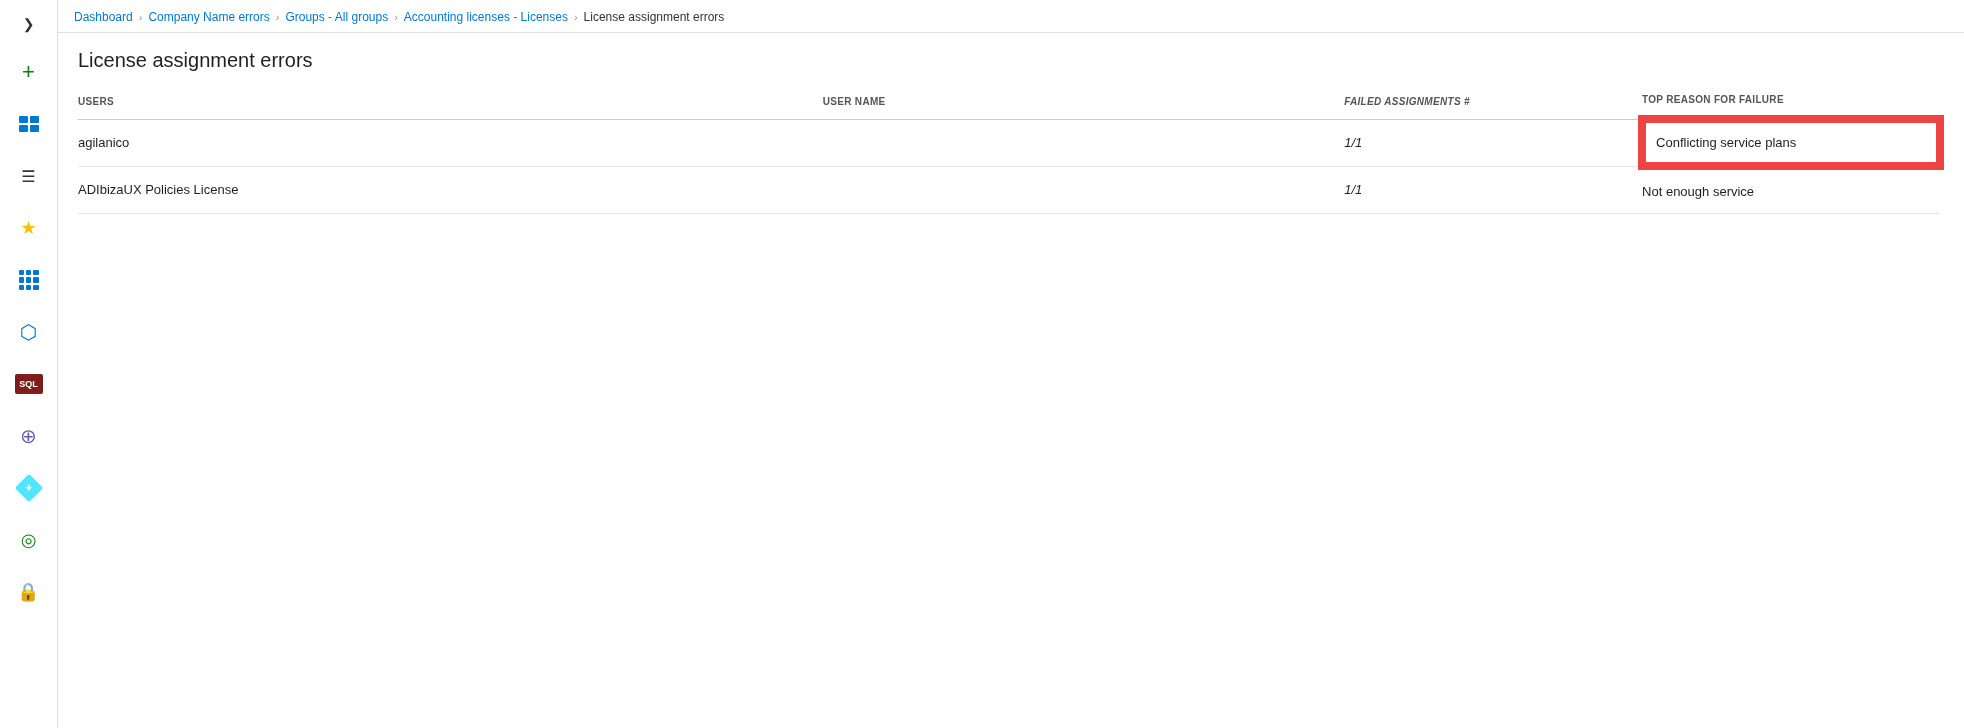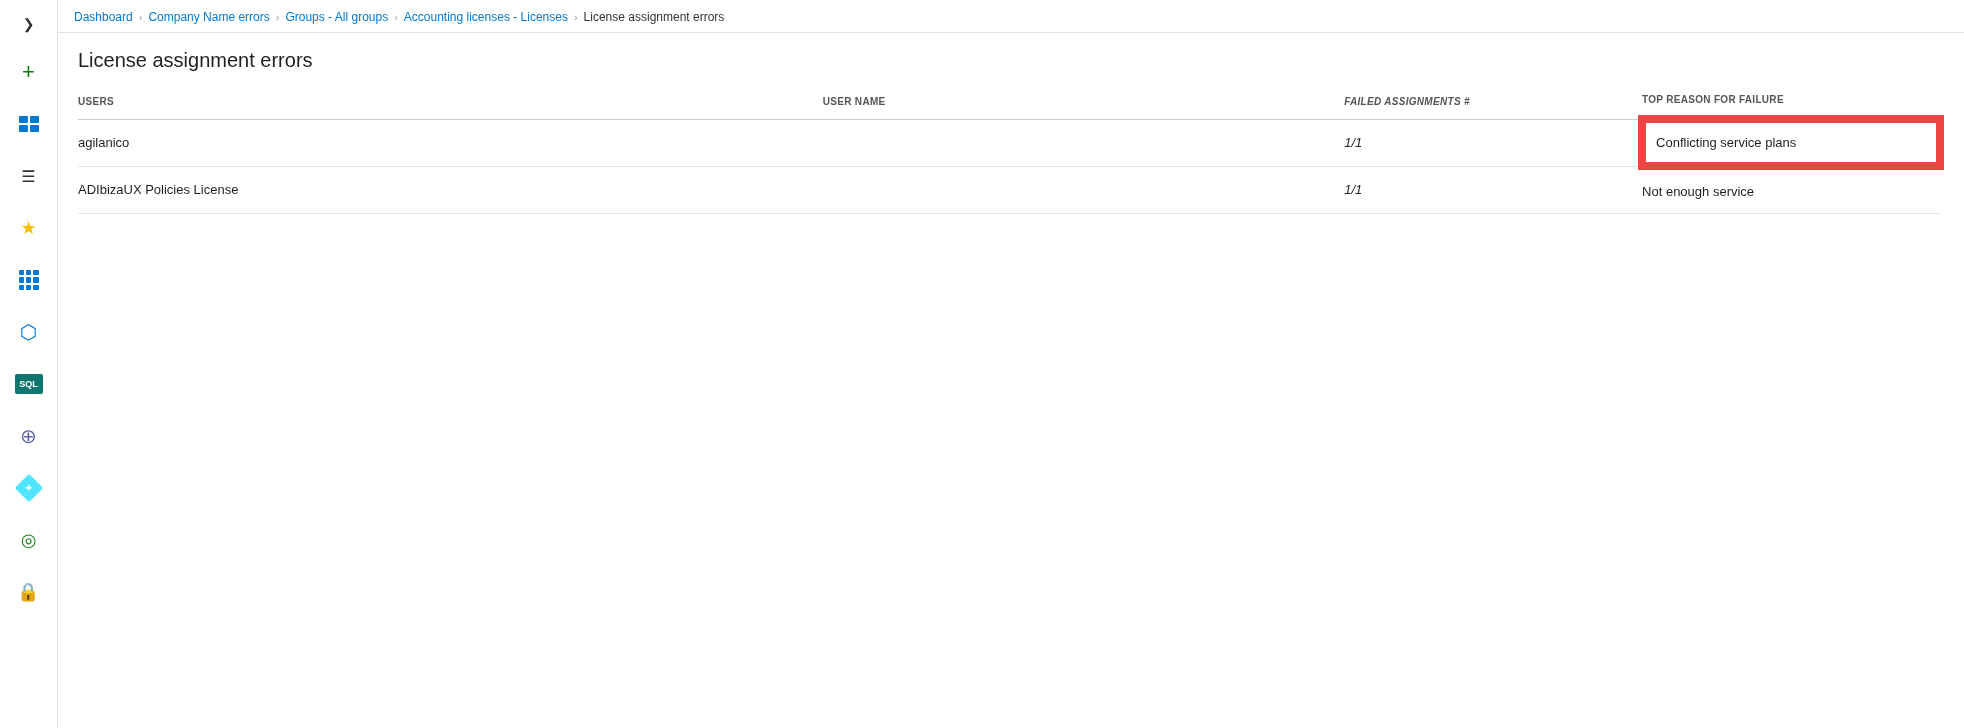--- a/index.html
+++ b/index.html
@@ -137,21 +137,21 @@
       width: 20px; height: 16px;
       display: grid; grid-template-columns: 1fr 1fr; grid-template-rows: 1fr 1fr; gap: 2px;
     }
     .icon-dashboard div { background: #0078d4; border-radius: 1px; }
     .icon-grid {
       width: 20px; height: 20px;
       display: grid; grid-template-columns: repeat(3,1fr); grid-template-rows: repeat(3,1fr); gap: 2px;
     }
     .icon-grid div { background: #0078d4; border-radius: 1px; }
     .icon-sql {
-      background: #0f766e; color: white; font-size: 9px; font-weight: bold;
+      background: #7f1d1d; color: white; font-size: 9px; font-weight: bold;
       width: 28px; height: 20px; display: flex; align-items: center; justify-content: center;
       border-radius: 2px;
     }
     .icon-diamond {
       width: 20px; height: 20px;
       background: #50e6ff;
       transform: rotate(45deg);
       display: flex; align-items: center; justify-content: center;
       border-radius: 2px;
     }

